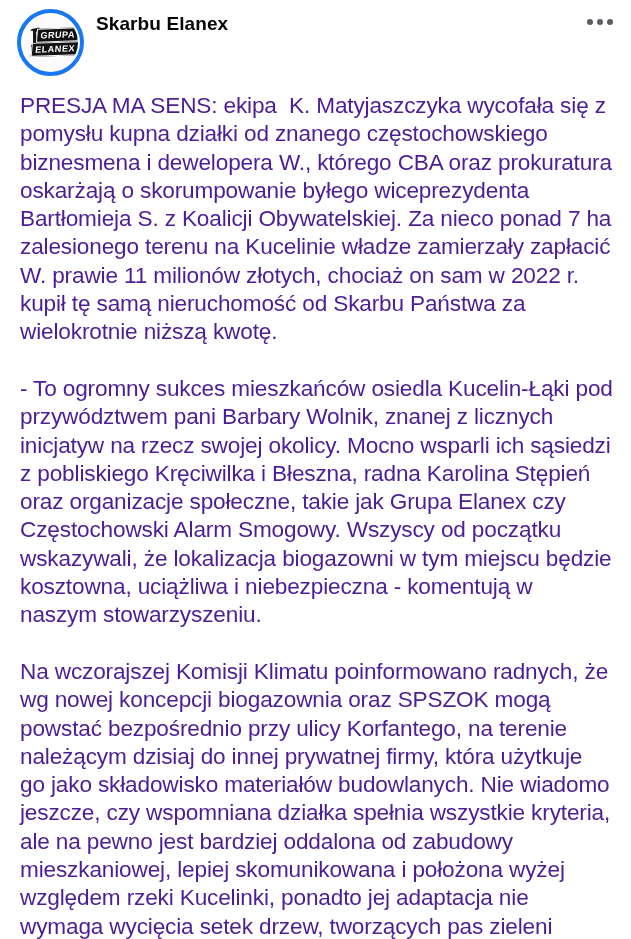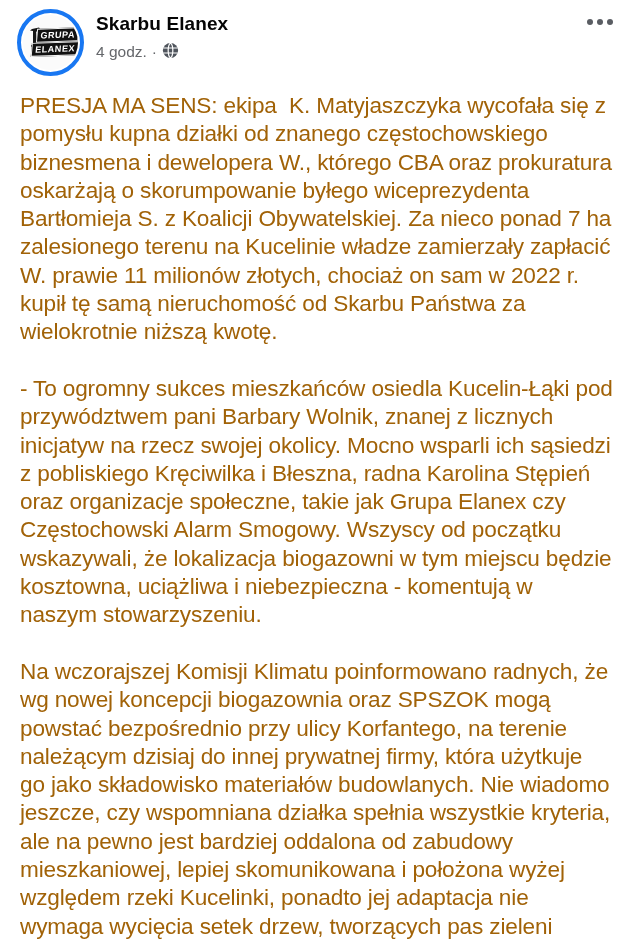--- a/index.html
+++ b/index.html
@@ -83,21 +83,21 @@
   }
 
   
   .post-text {
     padding: 12px 18px 0 20px;
   }
   .post-paragraph {
     font-size: 22.6px;
     line-height: 28.3px;
     letter-spacing: -0.15px;
-    color: #a16207;
+    color: #4c1d95;
     white-space: pre-wrap;
     margin-bottom: 28.3px;
   }
   .post-paragraph:last-child { margin-bottom: 0; }
 </style>
 </head>
 <body>
 
 <div class="post-card">
 
@@ -112,30 +112,20 @@
         </span>
         <div class="logo-banners">
           <div class="logo-banner">GRUPA</div>
           <div class="logo-banner second">ELANEX</div>
         </div>
       </div>
     </div>
 
     <div class="header-texts">
       <div class="author-name">Skarbu Elanex</div>
-      <div class="post-meta">
-        <span>4 godz.</span>
-        <span class="meta-sep">·</span>
-        <span class="globe-icon">
-          <svg width="17" height="17" viewBox="0 0 17 17">
-            <circle cx="8.5" cy="8.5" r="7.6" fill="#4f545c"></circle>
-            <path d="M8.5 1 C5.4 3.2 5.4 13.8 8.5 16 M8.5 1 C11.6 3.2 11.6 13.8 8.5 16 M1.2 6 H15.8 M1.2 11 H15.8" stroke="#ffffff" stroke-width="1.2" fill="none"></path>
-          </svg>
-        </span>
-      </div>
     </div>
 
     <div class="menu-button">
       <span class="dot"></span>
       <span class="dot"></span>
       <span class="dot"></span>
     </div>
 
   </div>
 

